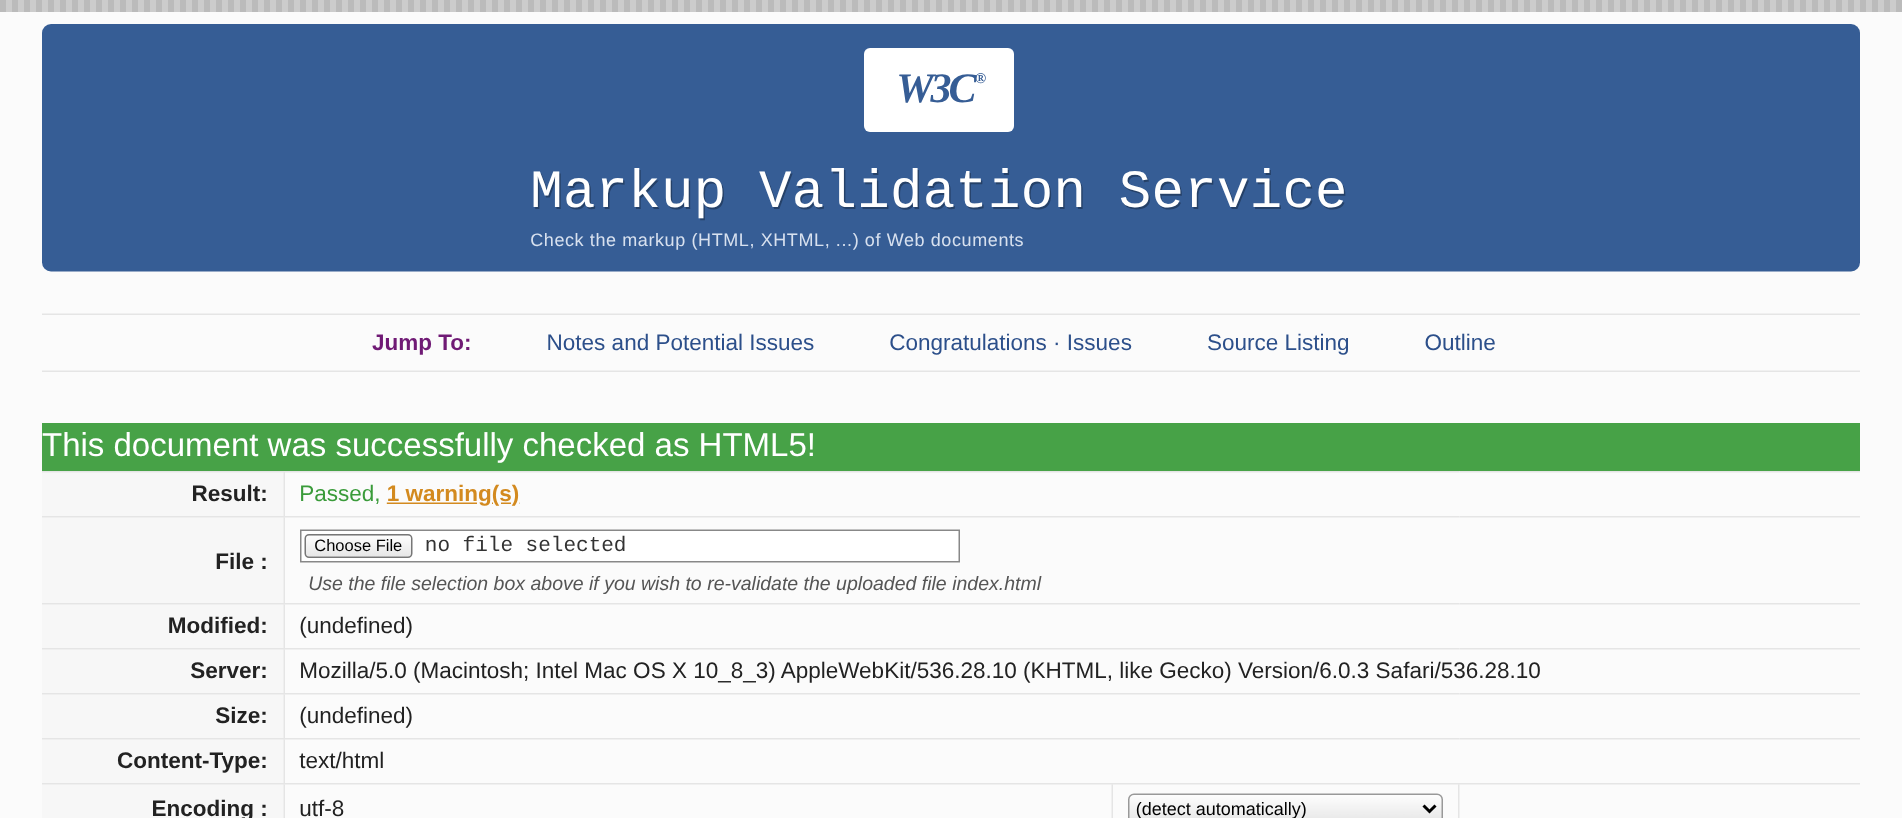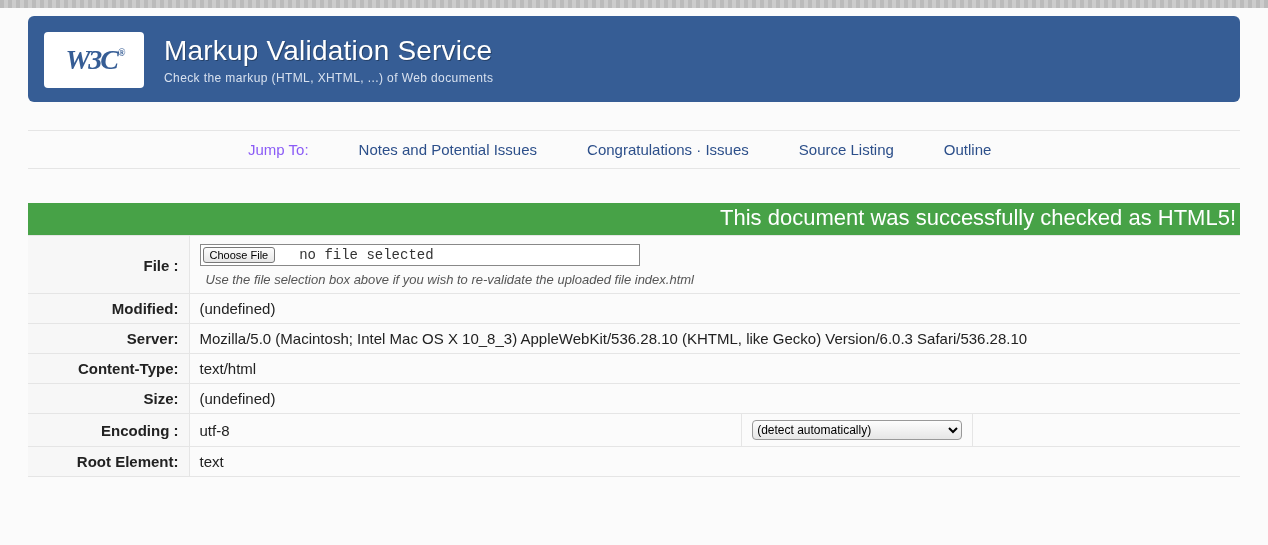--- a/index.html
+++ b/index.html
@@ -24,20 +24,21 @@
     .page {
       padding: 8px 28px 0 28px;
     }
     .banner {
       background: #365d95;
       border-radius: 6px;
       display: flex;
       align-items: center;
       padding: 16px 32px 14px 16px;
       gap: 20px;
+      flex-direction: column;
     }
     .w3c-logo {
       width: 100px;
       height: 56px;
       background: #fff;
       border-radius: 4px;
       display: flex;
       align-items: center;
       justify-content: center;
       font-family: "Times New Roman", serif;
@@ -53,56 +54,57 @@
       vertical-align: super;
       font-style: normal;
       position: relative;
       top: -8px;
       left: 1px;
     }
     .banner-text {
       color: #fff;
     }
     .banner-title {
-      font-size: 28px;
+      font-size: 36px;
       font-weight: 300;
       letter-spacing: 0.2px;
       text-shadow: 1px 1px 0 rgba(0,0,0,0.3);
+      font-family: Liberation Mono, monospace;
     }
     .banner-sub {
       font-size: 12px;
       color: #d8e1ef;
       margin-top: 4px;
       letter-spacing: 0.4px;
     }
     .jumpbar {
       margin-top: 28px;
       padding: 10px 4px 10px 4px;
       border-top: 1px solid #e5e5e5;
       border-bottom: 1px solid #e5e5e5;
       display: flex;
       gap: 50px;
       align-items: center;
       padding-left: 220px;
     }
     .jumpbar .jump-label {
-      font-weight: normal;
-      color: #8b5cf6;
+      font-weight: bold;
+      color: #701a75;
     }
     .jumpbar a {
       color: #2c4f8a;
       text-decoration: none;
     }
     .success-banner {
       margin-top: 34px;
       background: #47a247;
       color: #fff;
-      text-align: right;
+      text-align: left;
       font-size: 22px;
-      padding: 2px 4px 4px 0;
+      padding: 2px 16px 4px 0;
     }
     table.results {
       width: 100%;
       border-collapse: collapse;
     }
     table.results td {
       border-top: 1px solid #e5e5e5;
       border-bottom: 1px solid #e5e5e5;
       padding: 6px 10px;
       vertical-align: middle;
@@ -120,21 +122,21 @@
     }
     .val-passed { color: #3a9b3a; }
     .val-warn {
       color: #d38a1f;
       font-weight: bold;
       text-decoration: underline;
     }
     .file-picker {
       display: inline-flex;
       align-items: center;
-      gap: 24px;
+      gap: 8px;
       border: 1px solid #888;
       background: #fff;
       height: 22px;
       width: 440px;
       padding: 0;
     }
     .file-picker button {
       font-size: 11px;
       padding: 1px 6px;
       margin-left: 2px;
@@ -194,45 +196,51 @@
     <a href="#">Notes and Potential Issues</a>
     <a href="#">Congratulations · Issues</a>
     <a href="#">Source Listing</a>
     <a href="#">Outline</a>
   </div>
 
   <div class="success-banner">This document was successfully checked as HTML5!</div>
 
   <table class="results">
     <tbody>
+        <tr>
+      <td class="label">Result:</td>
+      <td colspan="3">
+        <span class="val-passed">Passed, </span><a href="#" class="val-warn">1 warning(s)</a>
+      </td>
+    </tr>
     <tr class="filerow">
       <td class="label">File :</td>
       <td colspan="3">
         <div class="file-picker">
           <button>Choose File</button>
           <span class="nosel">no file selected</span>
         </div>
         <div class="file-help">Use the file selection box above if you wish to re-validate the uploaded file index.html</div>
       </td>
     </tr>
     <tr>
       <td class="label">Modified:</td>
       <td colspan="3">(undefined)</td>
     </tr>
     <tr>
       <td class="label">Server:</td>
       <td colspan="3">Mozilla/5.0 (Macintosh; Intel Mac OS X 10_8_3) AppleWebKit/536.28.10 (KHTML, like Gecko) Version/6.0.3 Safari/536.28.10</td>
     </tr>
     <tr>
+      <td class="label">Size:</td>
+      <td colspan="3">(undefined)</td>
+    </tr>
+    <tr>
       <td class="label">Content-Type:</td>
       <td colspan="3">text/html</td>
-    </tr>
-    <tr>
-      <td class="label">Size:</td>
-      <td colspan="3">(undefined)</td>
     </tr>
     <tr>
       <td class="label">Encoding :</td>
       <td>utf-8</td>
       <td class="sel-cell">
         <select class="sel">
           <option>(detect automatically)</option>
         </select>
       </td>
       <td class="sel-after">&nbsp;</td>

